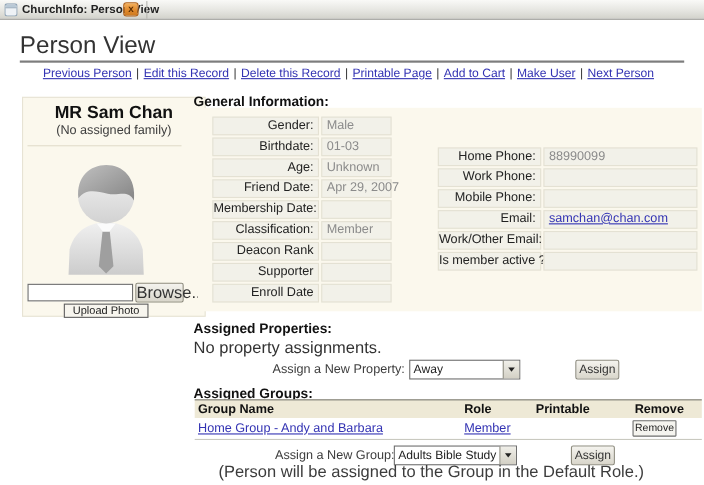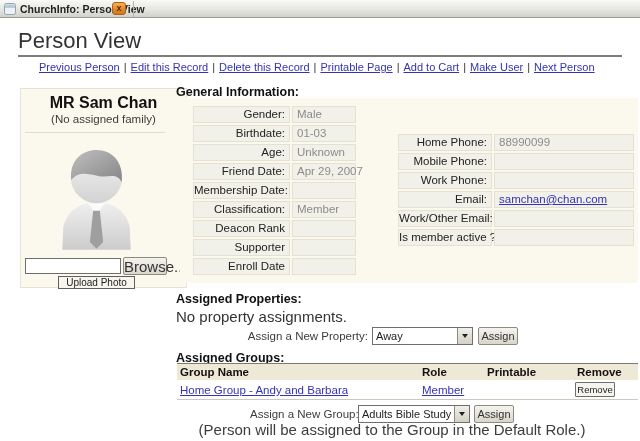--- a/index.html
+++ b/index.html
@@ -63,21 +63,21 @@
   .assign-label { position:absolute; font-size:11.5px; color:#3c3c3c; text-align:right; white-space:nowrap; }
   #prop-assign-label { left:240px; top:330px; width:128px; }
   .fselect { position:absolute; height:18px; background:#fff; border:1px solid #6e6e6e; cursor:pointer; }
   .fselect .val { position:absolute; left:3px; top:2px; font-size:11px; color:#222; white-space:nowrap; }
   .fselect .arrowbtn { position:absolute; right:0; top:0; width:15px; height:16px;
     background:linear-gradient(#f0efe9,#d3d0c5); border-left:1px solid #8d8b7e; }
   .fselect .tri { position:absolute; right:4px; top:6px; width:0; height:0;
     border-left:3.5px solid transparent; border-right:3.5px solid transparent; border-top:4px solid #222; }
   #prop-select { left:372px; top:327px; width:101px; }
   .assignbtn { position:absolute; width:40px; height:18px; background:linear-gradient(#f4f3ee,#d9d6cb);
-    border:1px solid #8d8b7e; border-radius:2px; font-size:11px; color:#333; }
+    border:1px solid #8d8b7e; border-radius:2px; font-size:11px; color:#333;margin-left:45px; }
   #prop-assign-btn { left:478px; top:327px; }
 
   
   #grp-head { left:176px; top:351px; }
   .grp-table { position:absolute; left:177px; top:363px; width:461px; }
   .grp-header { position:relative; height:17px; background:#eee9d6; border-top:1px solid #7b7b73; }
   .grp-header span { position:absolute; top:2px; font-size:11.5px; font-weight:bold; color:#111; white-space:nowrap; }
   .grp-row { position:relative; height:20px; border-bottom:1px solid #c9c9c0; }
   .grp-row a { position:absolute; top:4px; font-size:11.5px; color:#3333b3; text-decoration:underline; white-space:nowrap; cursor:pointer; }
   .c0 { left:3px; } .c1 { left:245px; } .c2 { left:310px; } .c3 { left:400px; }
@@ -180,25 +180,25 @@
         <span class="gi-label">Enroll Date</span>
         <span class="gi-value"></span>
       </div>
     </div>
     <div class="gi-col" id="gi-right">
       <div class="gi-row">
         <span class="gi-label">Home Phone:</span>
         <span class="gi-value">88990099</span>
       </div>
       <div class="gi-row">
+        <span class="gi-label">Work Phone:</span>
+        <span class="gi-value"></span>
+      </div>
+      <div class="gi-row">
         <span class="gi-label">Mobile Phone:</span>
-        <span class="gi-value"></span>
-      </div>
-      <div class="gi-row">
-        <span class="gi-label">Work Phone:</span>
         <span class="gi-value"></span>
       </div>
       <div class="gi-row">
         <span class="gi-label">Email:</span>
         <span class="gi-value"><a>samchan@chan.com</a></span>
       </div>
       <div class="gi-row">
         <span class="gi-label">Work/Other Email:</span>
         <span class="gi-value"></span>
       </div>

